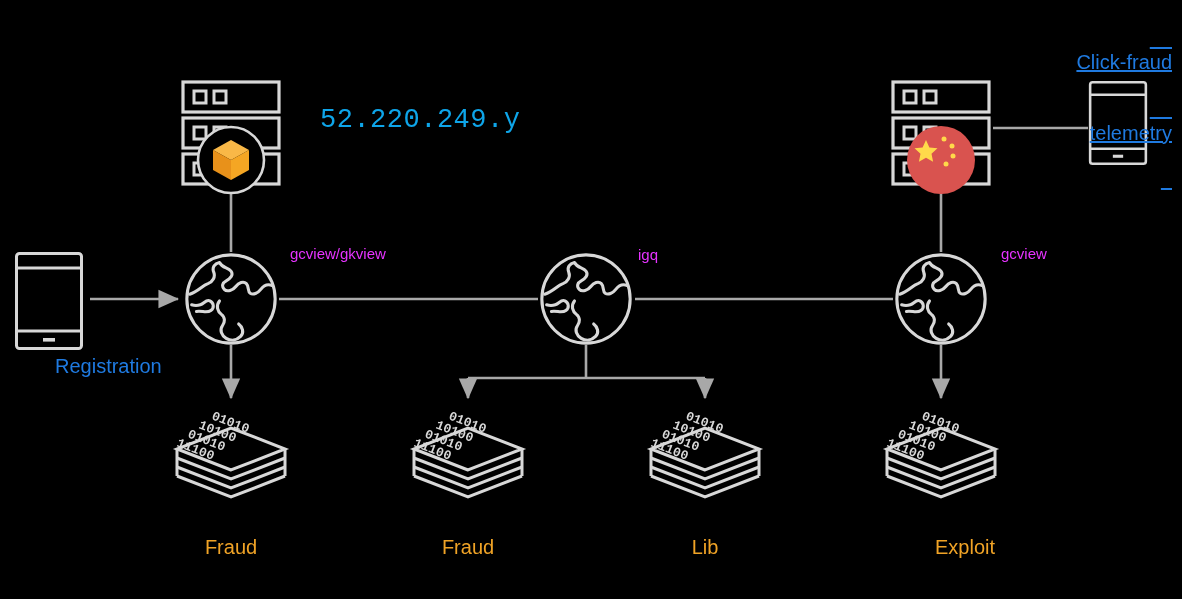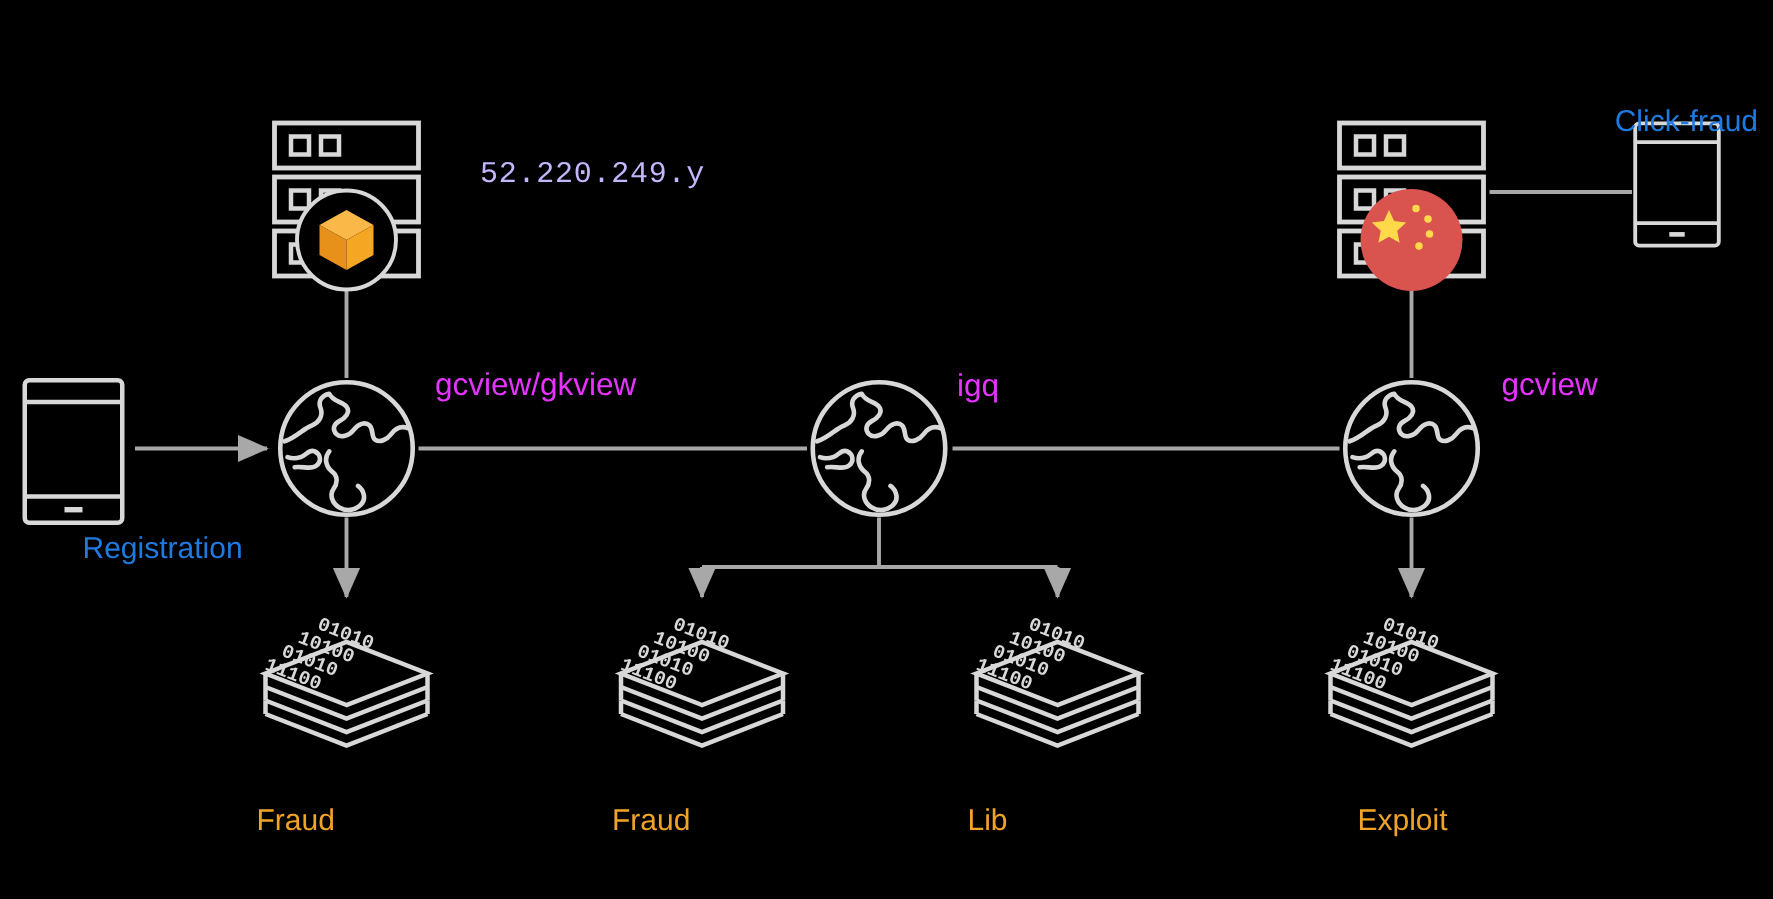--- a/index.html
+++ b/index.html
@@ -30,42 +30,42 @@
   }
   .lbl {
     position: absolute;
     white-space: pre;
     line-height: 1.18;
     pointer-events: none;
   }
   .lbl-domain {
     color: #e633ff;
     font-family: "Liberation Sans", sans-serif;
-    font-size: 21px;
+    font-size: 15px;
     text-align: right;
   }
   .lbl-ip {
-    color: #c4b5fd;
+    color: #0ea5e9;
     font-family: "Liberation Mono", monospace;
-    font-size: 20px;
+    font-size: 27px;
     letter-spacing: 0.5px;
   }
   .lbl-note {
     color: #1f7ae0;
     font-family: "Liberation Sans", sans-serif;
     font-size: 20px;
   }
   .lbl-note-right {
     text-align: right;
   }
   .lbl-data {
     color: #f0a326;
     font-family: "Liberation Sans", sans-serif;
     font-size: 20px;
-    text-align: left;
+    text-align: center;
   }
 </style>
 </head>
 <body>
 
 <div id="diagram-root">
 
   <svg id="diagram-svg" viewBox="0 0 1182 599" xmlns="http://www.w3.org/2000/svg">
     <defs>
       <marker id="arrowRight" viewBox="0 0 10 10" refX="9.4" refY="5" markerWidth="8" markerHeight="8" orient="auto-start-reverse">
@@ -172,22 +172,23 @@
     <use href="#globeSym" x="183" y="251" width="96" height="96"></use>
     <use href="#globeSym" x="538" y="251" width="96" height="96"></use>
     <use href="#globeSym" x="893" y="251" width="96" height="96"></use>
 
     <use href="#stackSym" x="171" y="400" width="120" height="110"></use>
     <use href="#stackSym" x="408" y="400" width="120" height="110"></use>
     <use href="#stackSym" x="645" y="400" width="120" height="110"></use>
     <use href="#stackSym" x="881" y="400" width="120" height="110"></use>
   </svg>
 
-  <div class="lbl lbl-note lbl-note-right" style="top:23px; right:10px; width:200px;">
+  <div class="lbl lbl-note lbl-note-right" style="top:4px; right:10px; width:200px;text-decoration:underline;">
     <div>Click-fraud</div>
+    <div>telemetry</div>
   </div>
 
   <div class="lbl lbl-ip" style="top:105px; left:320px;">52.220.249.y</div>
 
 
   <div class="lbl lbl-domain" style="top:245px; left:290px;">gcview/gkview</div>
 
   <div class="lbl lbl-domain" style="top:246px; left:638px;">igq</div>
 
   <div class="lbl lbl-domain" style="top:245px; left:1001px;">gcview</div>

